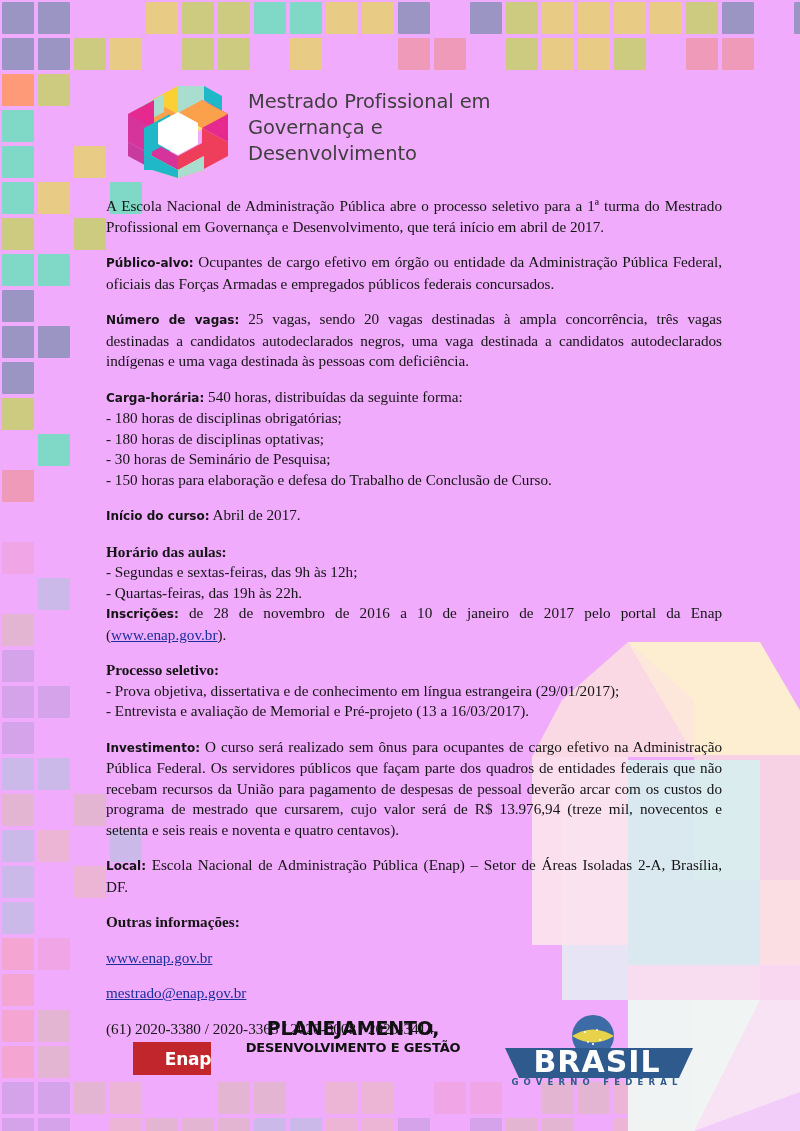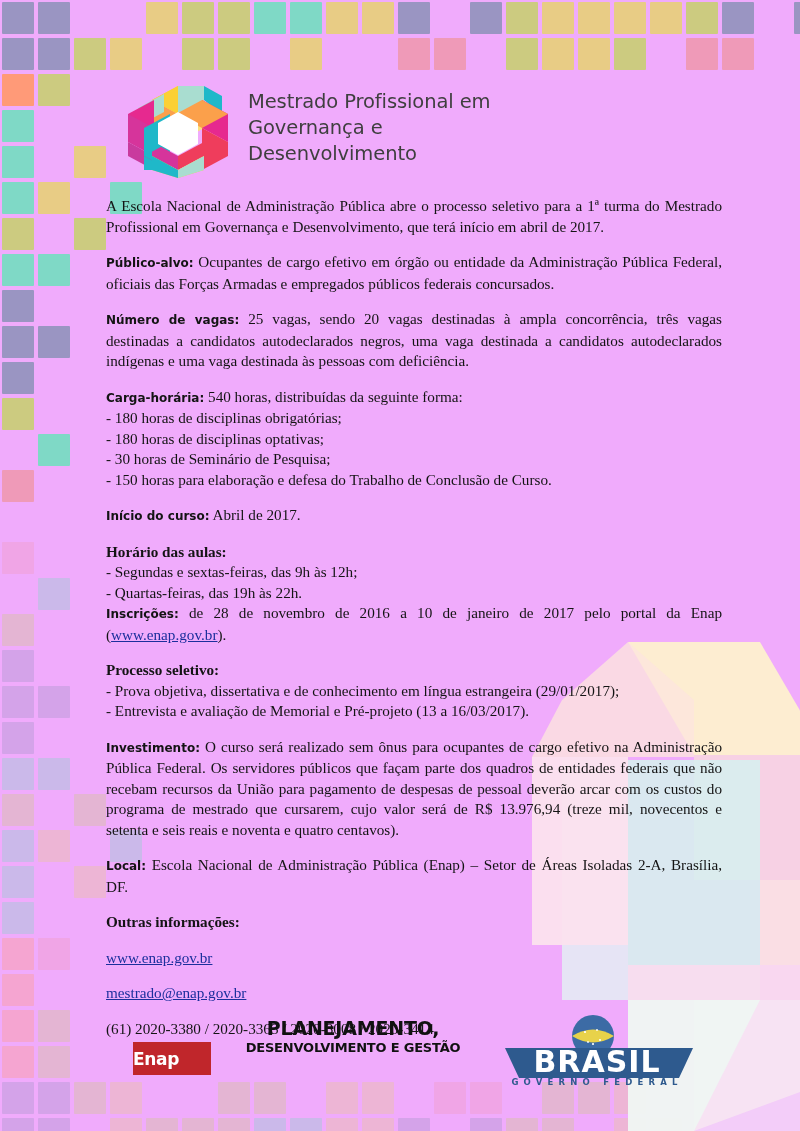--- a/index.html
+++ b/index.html
@@ -30,21 +30,21 @@
   .para b{font-family:"DejaVu Sans",sans-serif;font-weight:700;font-size:12px;}
   .lbl-only{font-family:"DejaVu Sans",sans-serif;font-weight:700;font-size:14.2px;color:#111;}
   .li{font-family:"Liberation Serif",serif;font-size:15.2px;line-height:20.5px;color:#141414;text-align:left;margin:0;}
   .blk{margin-bottom:15px;}
   a.link{color:#1b2f9c;text-decoration:underline;}
   .contact{font-family:"Liberation Serif",serif;font-size:15.2px;line-height:20.5px;color:#141414;}
 
   
   #footer{position:absolute;left:0;top:1012px;width:800px;height:90px;}
   #enap-logo{position:absolute;left:133px;top:1042px;width:78px;height:33px;background:#c0262b;
-             display:flex;align-items:center;justify-content:flex-start;}
+             display:flex;align-items:center;justify-content:flex-end;}
   #enap-logo span{font-family:"DejaVu Sans",sans-serif;font-weight:700;font-size:17px;color:#fff;letter-spacing:-0.3px;}
   #mp-logo{position:absolute;left:222px;top:1018px;width:262px;text-align:center;
            font-family:"DejaVu Sans",sans-serif;color:#111;}
   #mp-l1{font-size:17px;font-weight:400;letter-spacing:0.6px;line-height:19px;}
   #mp-l2{font-size:19px;font-weight:700;letter-spacing:-0.2px;line-height:20px;}
   #mp-l3{font-size:13px;font-weight:700;letter-spacing:-0.2px;line-height:20px;}
   #brasil-logo{position:absolute;left:497px;top:1014px;width:200px;height:82px;}
   #gov-fed{position:absolute;left:497px;top:1077px;width:200px;text-align:center;
            font-family:"DejaVu Sans",sans-serif;font-size:8.5px;font-weight:700;
            letter-spacing:5.2px;color:#2e5a8e;}

